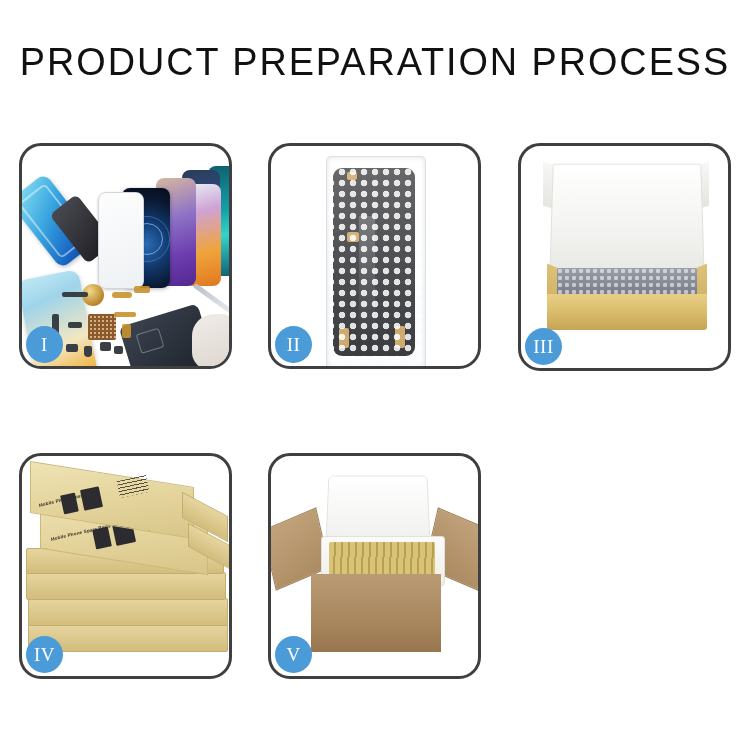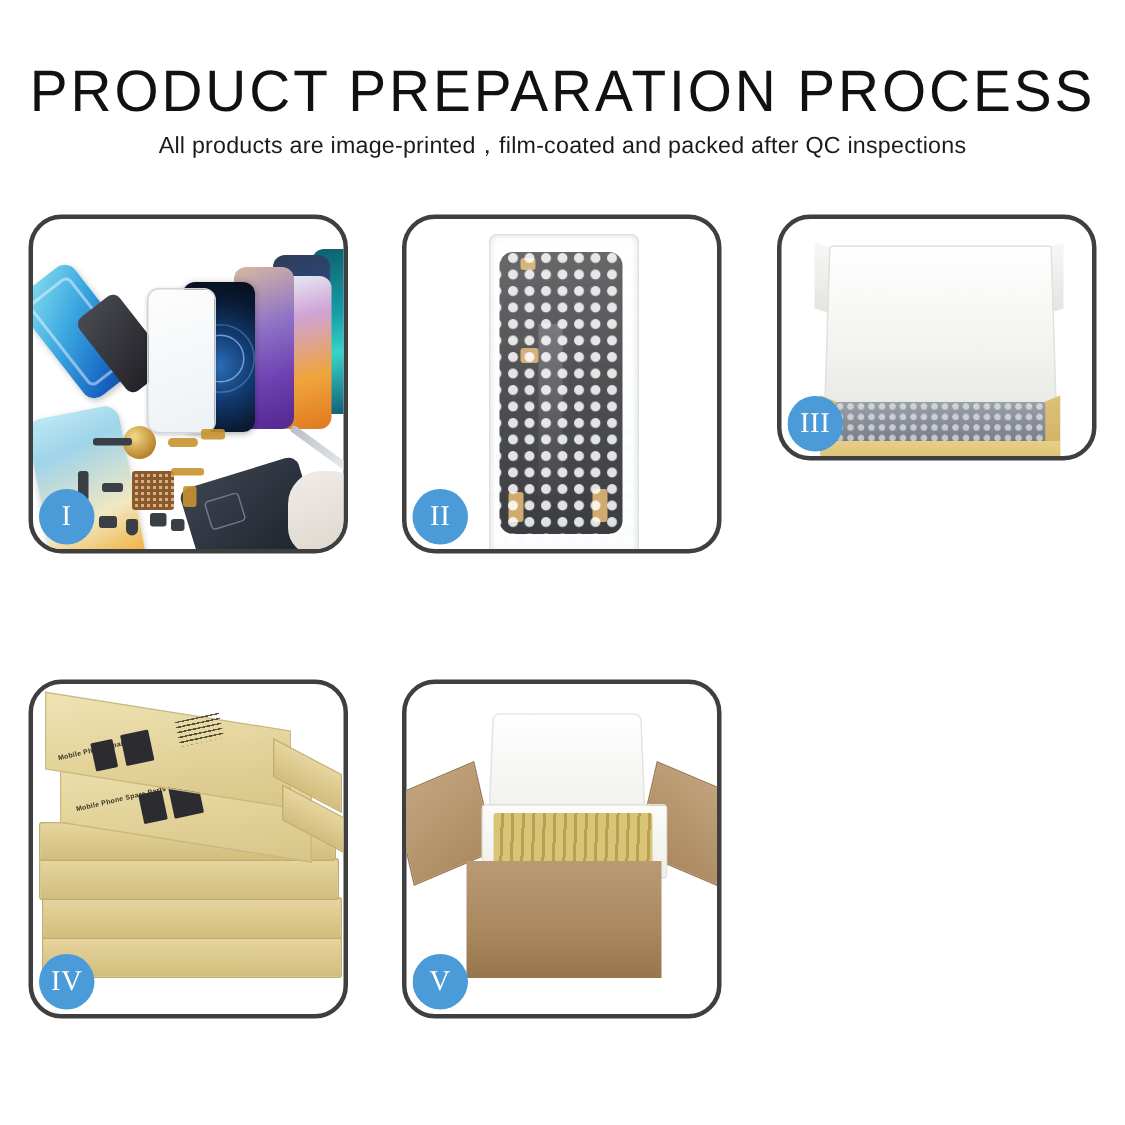--- a/index.html
+++ b/index.html
@@ -39,21 +39,21 @@
   .panel{
     position:absolute;
     border:3px solid #3f3f3f;
     border-radius:22px;
     background:#ffffff;
     overflow:hidden;
     box-sizing:border-box;
   }
   .p1{left:19px;  top:143px; width:213px; height:226px;}
   .p2{left:268px; top:143px; width:213px; height:226px;}
-  .p3{left:518px; top:143px; width:213px; height:164px;}
+  .p3{left:518px; top:143px; width:213px; height:228px;}
   .p4{left:19px;  top:453px; width:213px; height:226px;}
   .p5{left:268px; top:453px; width:213px; height:226px;}
   .p6{left:518px; top:453px; width:213px; height:226px;}
 
   .scene{position:absolute;left:0;top:0;width:100%;height:100%;}
 
   .badge{
     position:absolute;
     left:4px;bottom:3px;
     width:37px;height:37px;
@@ -316,21 +316,20 @@
     background:rgba(150,124,92,.55);
     transform:perspective(300px) rotateX(18deg) skewX(-14deg) rotate(-1deg);
   }
   .c6-seal{position:absolute;background:rgba(128,104,76,.6);border-radius:1px;}
 </style>
 </head>
 <body>
 
 <div class="header">
   <div class="title">PRODUCT PREPARATION PROCESS</div>
-  <div class="subtitle">All products are image-printed，film-coated and packed after QC inspections</div>
 </div>
 
 <div class="grid">
 
   <div class="panel p1">
     <div class="scene">
       <div class="ph ph-teal"></div>
       <div class="ph ph-dark"></div>
       <div class="ph ph-green"></div>
       <div class="ph ph-blue"></div>

